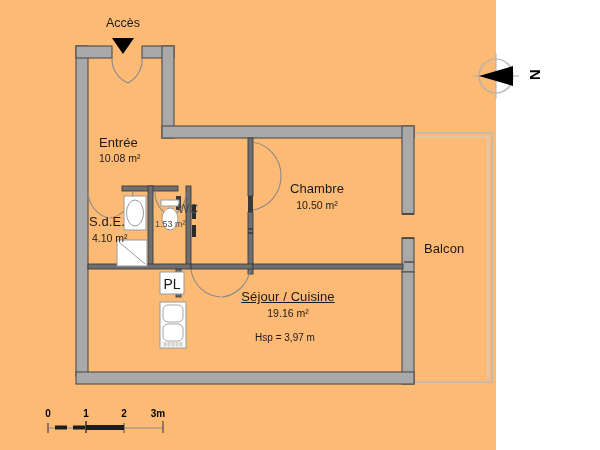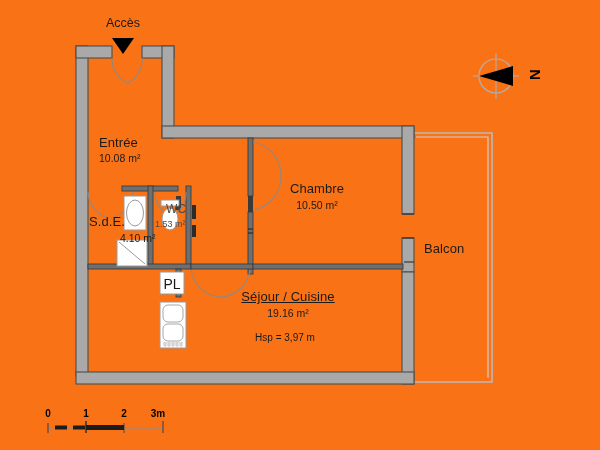--- a/index.html
+++ b/index.html
@@ -10,23 +10,23 @@
   }
   body {
     width: 600px;
     height: 450px;
     overflow: hidden;
     font-family: "Liberation Sans", sans-serif;
     position: relative;
   }
   #plan-root {
     position: relative;
-    width: 600px;
+    width: 496px;
     height: 450px;
-    background: #f97316;
+    background: #fdba74;
   }
   svg.plan-svg {
     position: absolute;
     left: 0;
     top: 0;
     width: 600px;
     height: 450px;
     display: block;
   }
   .lbl {
@@ -225,23 +225,23 @@
     </g>
 
   </svg>
 
   <div class="lbl access-lbl centered" style="left:123px; top:16px;">Accès</div>
 
   <div class="lbl room-name" style="left:99px; top:136px;">Entrée</div>
   <div class="lbl room-area" style="left:99px; top:152px;">10.08 m²</div>
 
   <div class="lbl room-name" style="left:89px; top:215px;">S.d.E.</div>
-  <div class="lbl room-area" style="left:92px; top:232px;margin-left:28px;">4.10 m²</div>
-
-  <div class="lbl room-name wc-overlap" style="left:166px; top:203px; font-size:12px;">WC</div>
+  <div class="lbl room-area" style="left:92px; top:232px;">4.10 m²</div>
+
+  <div class="lbl room-name wc-overlap" style="left:178px; top:203px; font-size:12px;">WC</div>
   <div class="lbl tiny-lbl wc-overlap" style="left:155px; top:219px;">1.53 m²</div>
 
   <div class="lbl room-name centered" style="left:317px; top:182px;">Chambre</div>
   <div class="lbl room-area centered" style="left:317px; top:199px;">10.50 m²</div>
 
   <div class="lbl room-name centered" style="left:288px; top:290px;text-decoration:underline;">Séjour / Cuisine</div>
   <div class="lbl room-area centered" style="left:288px; top:307px;">19.16 m²</div>
   <div class="lbl hsp-lbl centered" style="left:285px; top:332px;">Hsp = 3,97 m</div>
 
   <div class="lbl tiny-lbl centered" style="left:172px; top:276px; font-size:14px;">PL</div>

